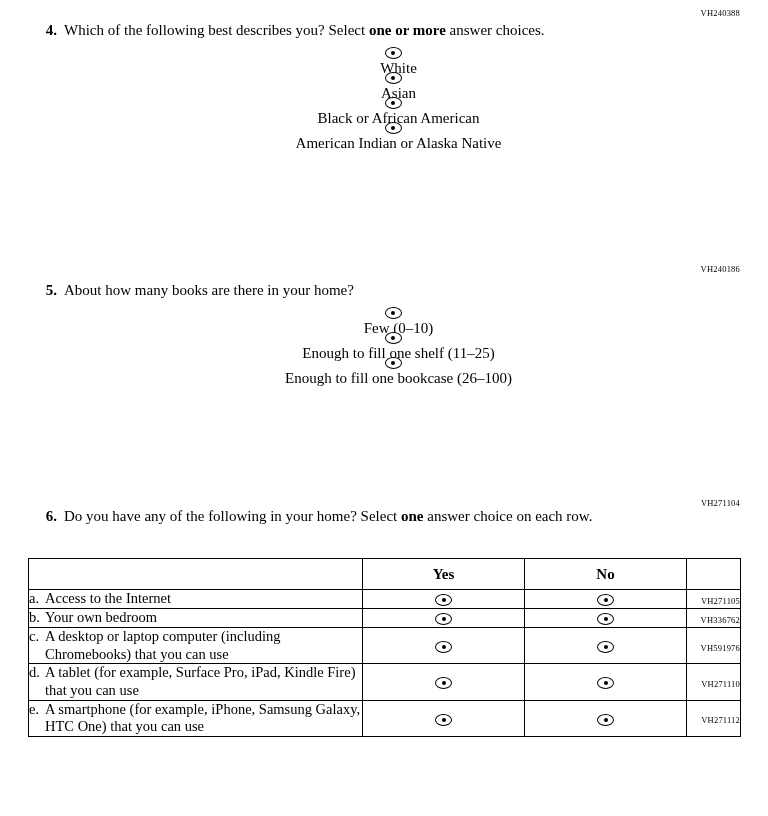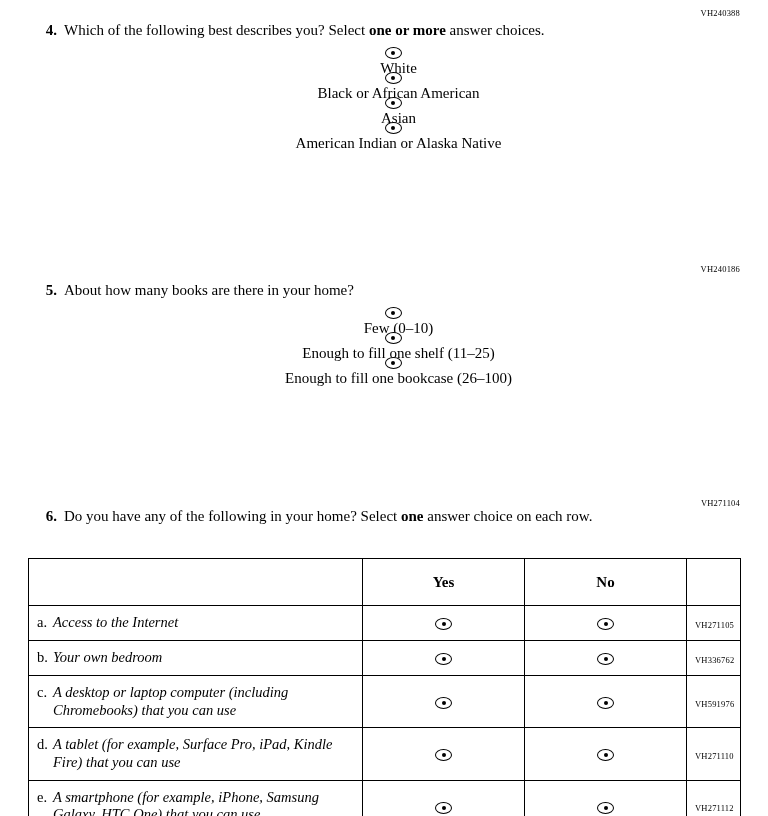--- a/index.html
+++ b/index.html
@@ -106,21 +106,21 @@
   .matrix {
     position: absolute;
     left: 28px;
     top: 558px;
     width: 712px;
     border-collapse: collapse;
     table-layout: fixed;
   }
   .matrix td, .matrix th {
     border: 1px solid #000;
-    padding: 8px;
+    padding: 0;
     vertical-align: middle;
   }
   .matrix .col-stem { width: 334px; }
   .matrix .col-ans  { width: 162px; }
   .matrix .col-code { width: 54px; }
 
   .matrix thead th {
     height: 30px;
     font-size: 15px;
     font-weight: bold;
@@ -137,21 +137,21 @@
     padding: 4px 6px 5px 10px;
   }
   .stem-inner {
     display: flex;
     align-items: flex-start;
   }
   .stem-letter {
     flex: 0 0 16px;
     text-align: left;
   }
-  .stem-body { flex: 1; font-style: italic; }
+  .stem-body { flex: 1; }
 
   .ans-cell {
     text-align: center;
   }
   .ans-cell .bubble {
     display: inline-block;
     margin-right: 0;
     vertical-align: middle;
   }
   .code-cell {
@@ -172,25 +172,25 @@
       <div class="q-num">4.</div>
       <div class="q-text"><span>Which of the following best describes you? Select </span><b>one or more</b><span> answer choices.</span></div>
     </div>
     <div class="choices">
       <div class="choice">
         <span class="bubble"></span>
         <span class="choice-label">White</span>
       </div>
       <div class="choice">
         <span class="bubble"></span>
+        <span class="choice-label">Asian</span>
+      </div>
+      <div class="choice">
+        <span class="bubble"></span>
         <span class="choice-label">Black or African American</span>
-      </div>
-      <div class="choice">
-        <span class="bubble"></span>
-        <span class="choice-label">Asian</span>
       </div>
       <div class="choice">
         <span class="bubble"></span>
         <span class="choice-label">American Indian or Alaska Native</span>
       </div>
     </div>
   </div>
 
   <div class="code code-top-right" style="top: 264px;">VH240186</div>
 

